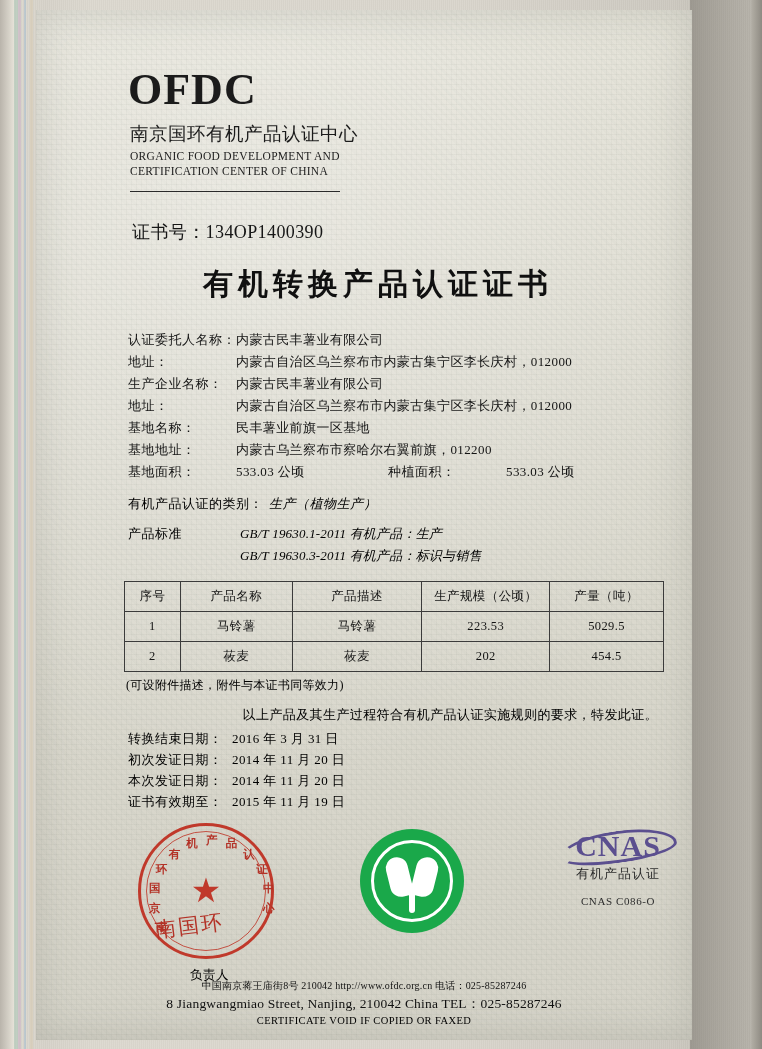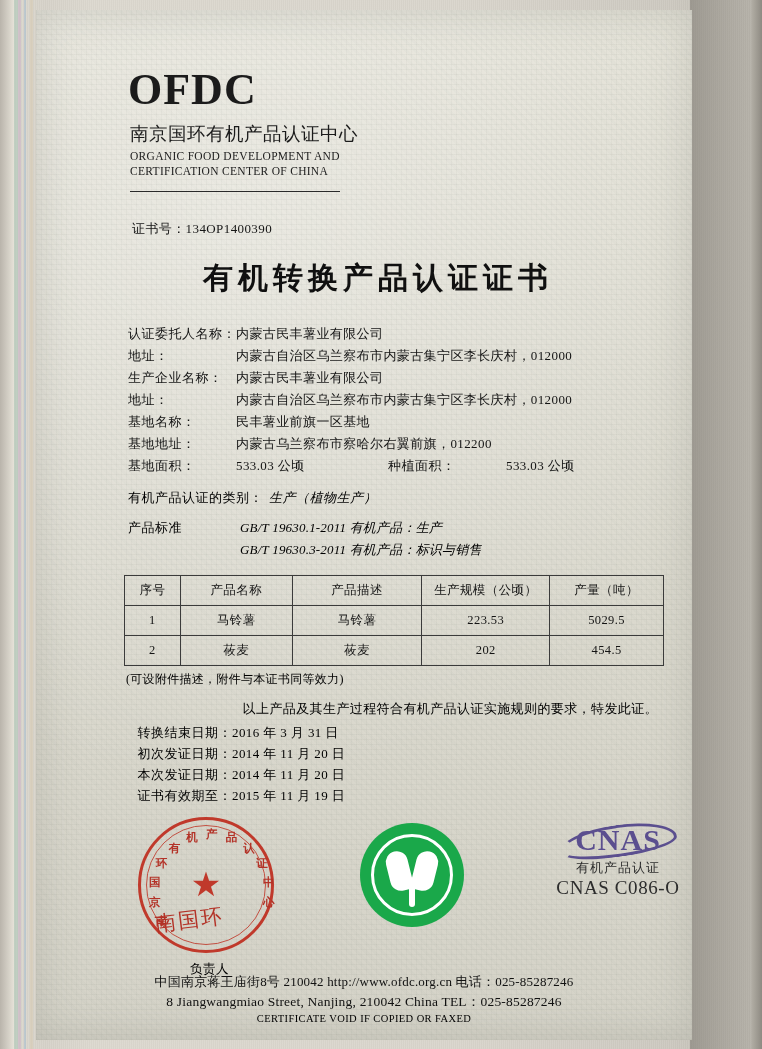--- a/index.html
+++ b/index.html
@@ -79,21 +79,21 @@
     line-height: 1.28;
     letter-spacing: .3px;
     color: #202020;
     margin-top: 3px;
     border-bottom: 1.6px solid #2a2a2a;
     display: inline-block;
     padding-bottom: 13px;
   }
   .certno {
     margin: 28px 0 0 62px;
-    font-size: 13px;
+    font-size: 18px;
     color: #161616;
     letter-spacing: .4px;
   }
   .maintitle {
     text-align: center;
     font-size: 30px;
     font-weight: bold;
     letter-spacing: 5px;
     color: #101010;
     margin-top: 20px;
@@ -128,21 +128,21 @@
     border: 1px solid #3b3b3b;
     text-align: center;
     padding: 6px 2px;
     letter-spacing: .4px;
     color: #141414;
   }
   table.products th { font-weight: normal; }
   .note { margin: 5px 0 0 56px; font-size: 12px; letter-spacing: .3px; }
 
   .concl { margin: 12px 0 0 56px; font-size: 13px; letter-spacing: .4px; text-align: right; }
-  .dates { margin: 6px 0 0 58px; font-size: 13px; text-align: right; }
+  .dates { margin: 6px 0 0 58px; font-size: 13px; }
   .drow { display: flex; margin-bottom: 3px; }
   .dlab { width: 104px; flex: none; letter-spacing: .5px; }
   .dval { letter-spacing: .4px; }
 
   
   .seals { position: relative; height: 150px; margin-top: 10px; }
 
   .redseal {
     position: absolute; left: 68px; top: 2px;
     width: 136px; height: 136px; border-radius: 50%;
@@ -211,26 +211,26 @@
   }
   .cnas .swoosh {
     position:absolute; left: -10px; right: -10px; top: 4px; bottom: 2px;
     border: 3px solid #5b4f8f;
     border-radius: 50% 50% 50% 50% / 60% 60% 40% 40%;
     border-left-color: transparent;
     transform: rotate(-8deg);
     pointer-events:none;
   }
   .cnas .l1 { font-size: 13px; color:#2d2d2d; margin-top: 0; letter-spacing: 1px; }
-  .cnas .l2 { font-size: 19px; color:#2d2d2d; letter-spacing: .6px; }
+  .cnas .l2 { font-size: 11px; color:#2d2d2d; letter-spacing: .6px; margin-top: 12px; }
 
   .signer { position: absolute; left: 120px; top: 146px; font-size: 12.5px; letter-spacing: .5px; }
 
   .footer { text-align: center; margin-top: 8px; }
-  .footer .f1 { font-size: 13px; letter-spacing: .2px; color:#111; }
+  .footer .f1 { font-size: 10px; letter-spacing: .2px; color:#111; }
   .footer .f2 { font-size: 13.5px; letter-spacing: .2px; color:#111; margin-top: 2px; }
   .footer .f3 { font-size: 11.5px; margin-top: 10px; letter-spacing: .4px; }
   .footer .f4 { font-size: 10.5px; margin-top: 2px; letter-spacing: .4px; }
 </style>
 </head>
 <body>
 
 <div id="scan">
   <div class="strip s1"></div>
   <div class="strip s2"></div>

